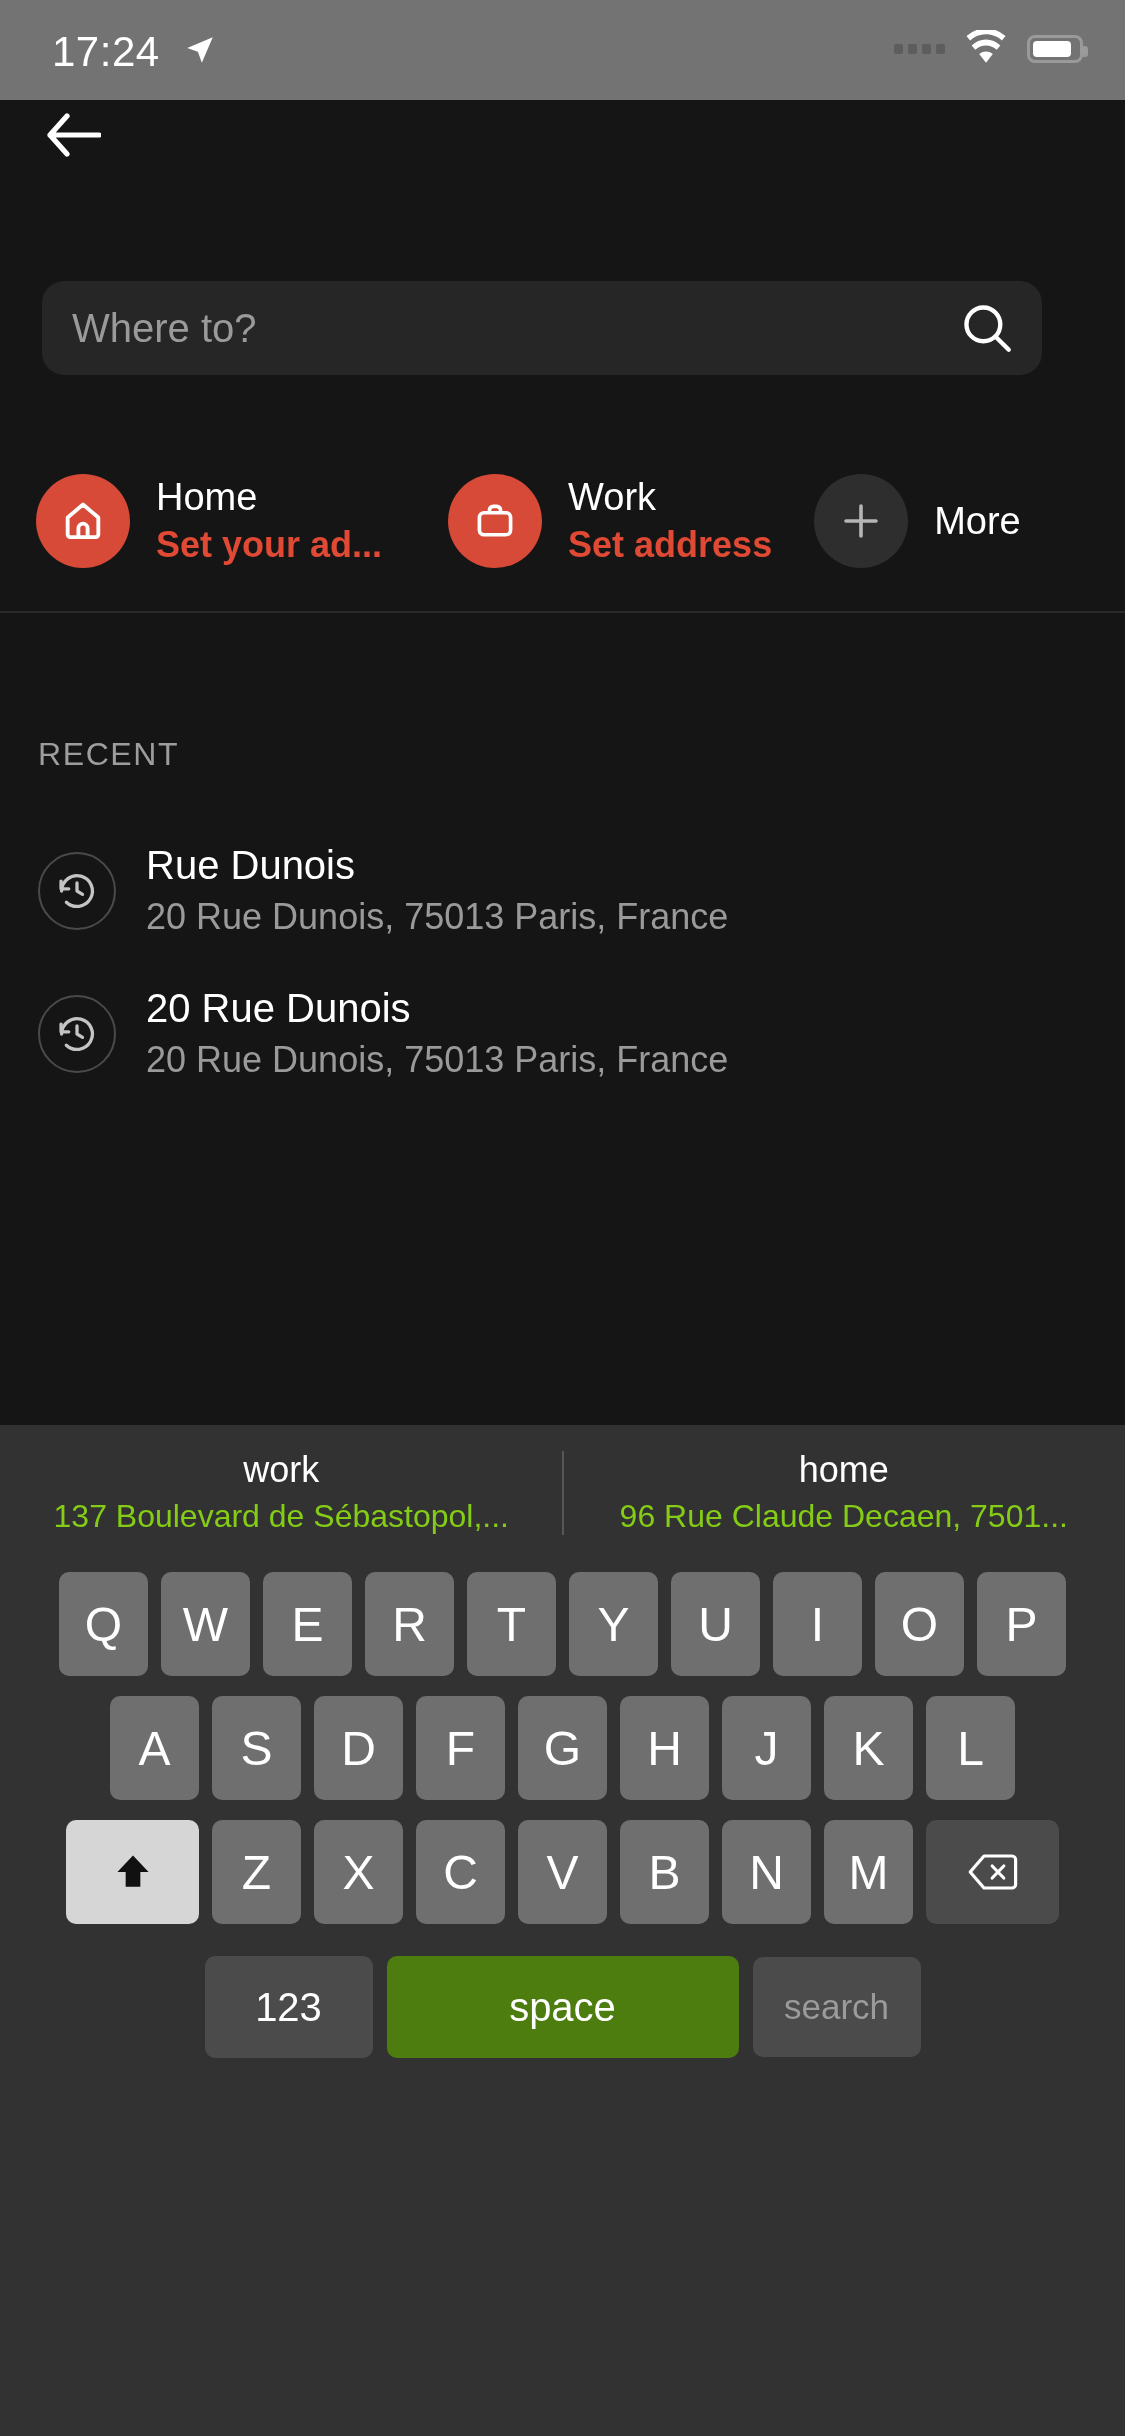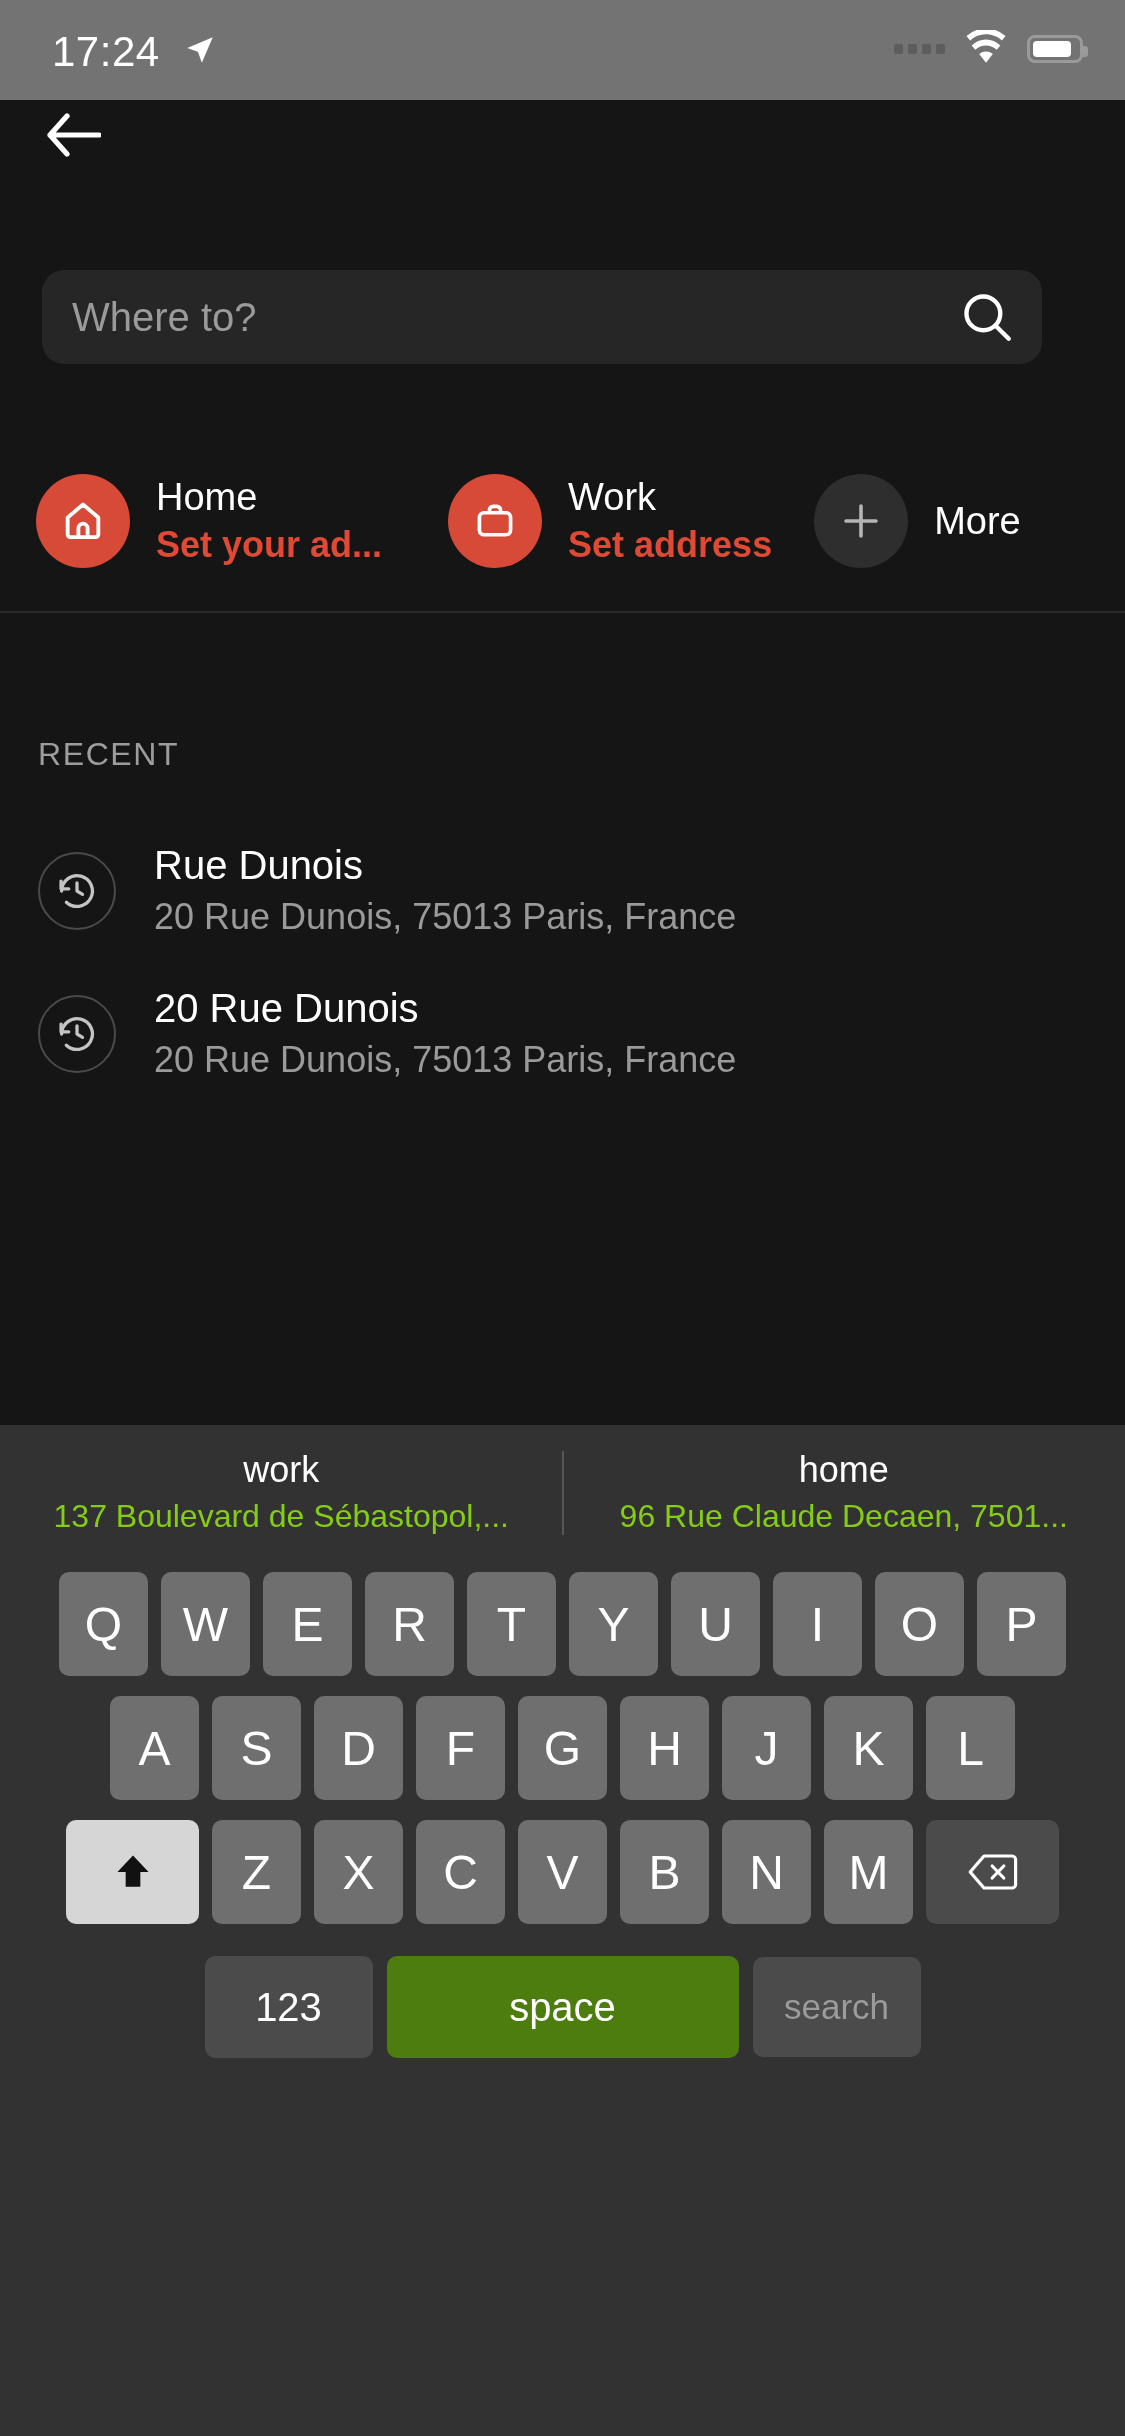--- a/index.html
+++ b/index.html
@@ -46,21 +46,21 @@
 
   
   #back-btn {
     position: absolute; left: 30px; top: 93px;
     width: 86px; height: 84px;
     display: flex; align-items: center; justify-content: center;
   }
 
   
   #searchbar {
-    position: absolute; left: 42px; top: 270px;
+    position: absolute; left: 42px; top: 281px;
     width: 1000px; height: 94px;
     background: #262626; border-radius: 22px;
     display: flex; align-items: center;
   }
   #search-input {
     flex: 1; border: none; outline: none; background: transparent;
     font-family: "Liberation Sans", sans-serif;
     font-size: 40px; color: #fff; padding-left: 30px;
   }
   #search-input::placeholder { color: #9a9a9a; }
@@ -97,21 +97,21 @@
     background: #2a2a2a;
   }
 
   
   #recent-label {
     position: absolute; left: 38px; top: 736px;
     font-size: 32px; color: #9d9d9d; letter-spacing: 1.6px;
   }
   .recent-row {
     position: absolute; left: 0; width: 1125px; height: 146px;
-    display: flex; align-items: center; gap: 8px;
+    display: flex; align-items: center;
   }
   #recent-row-0 { top: 818px; }
   #recent-row-1 { top: 961px; }
   .rr-icon {
     margin-left: 38px;
     width: 78px; height: 78px; border-radius: 50%;
     border: 2px solid #4a4a4a;
     display: flex; align-items: center; justify-content: center;
     flex: 0 0 auto;
   }

